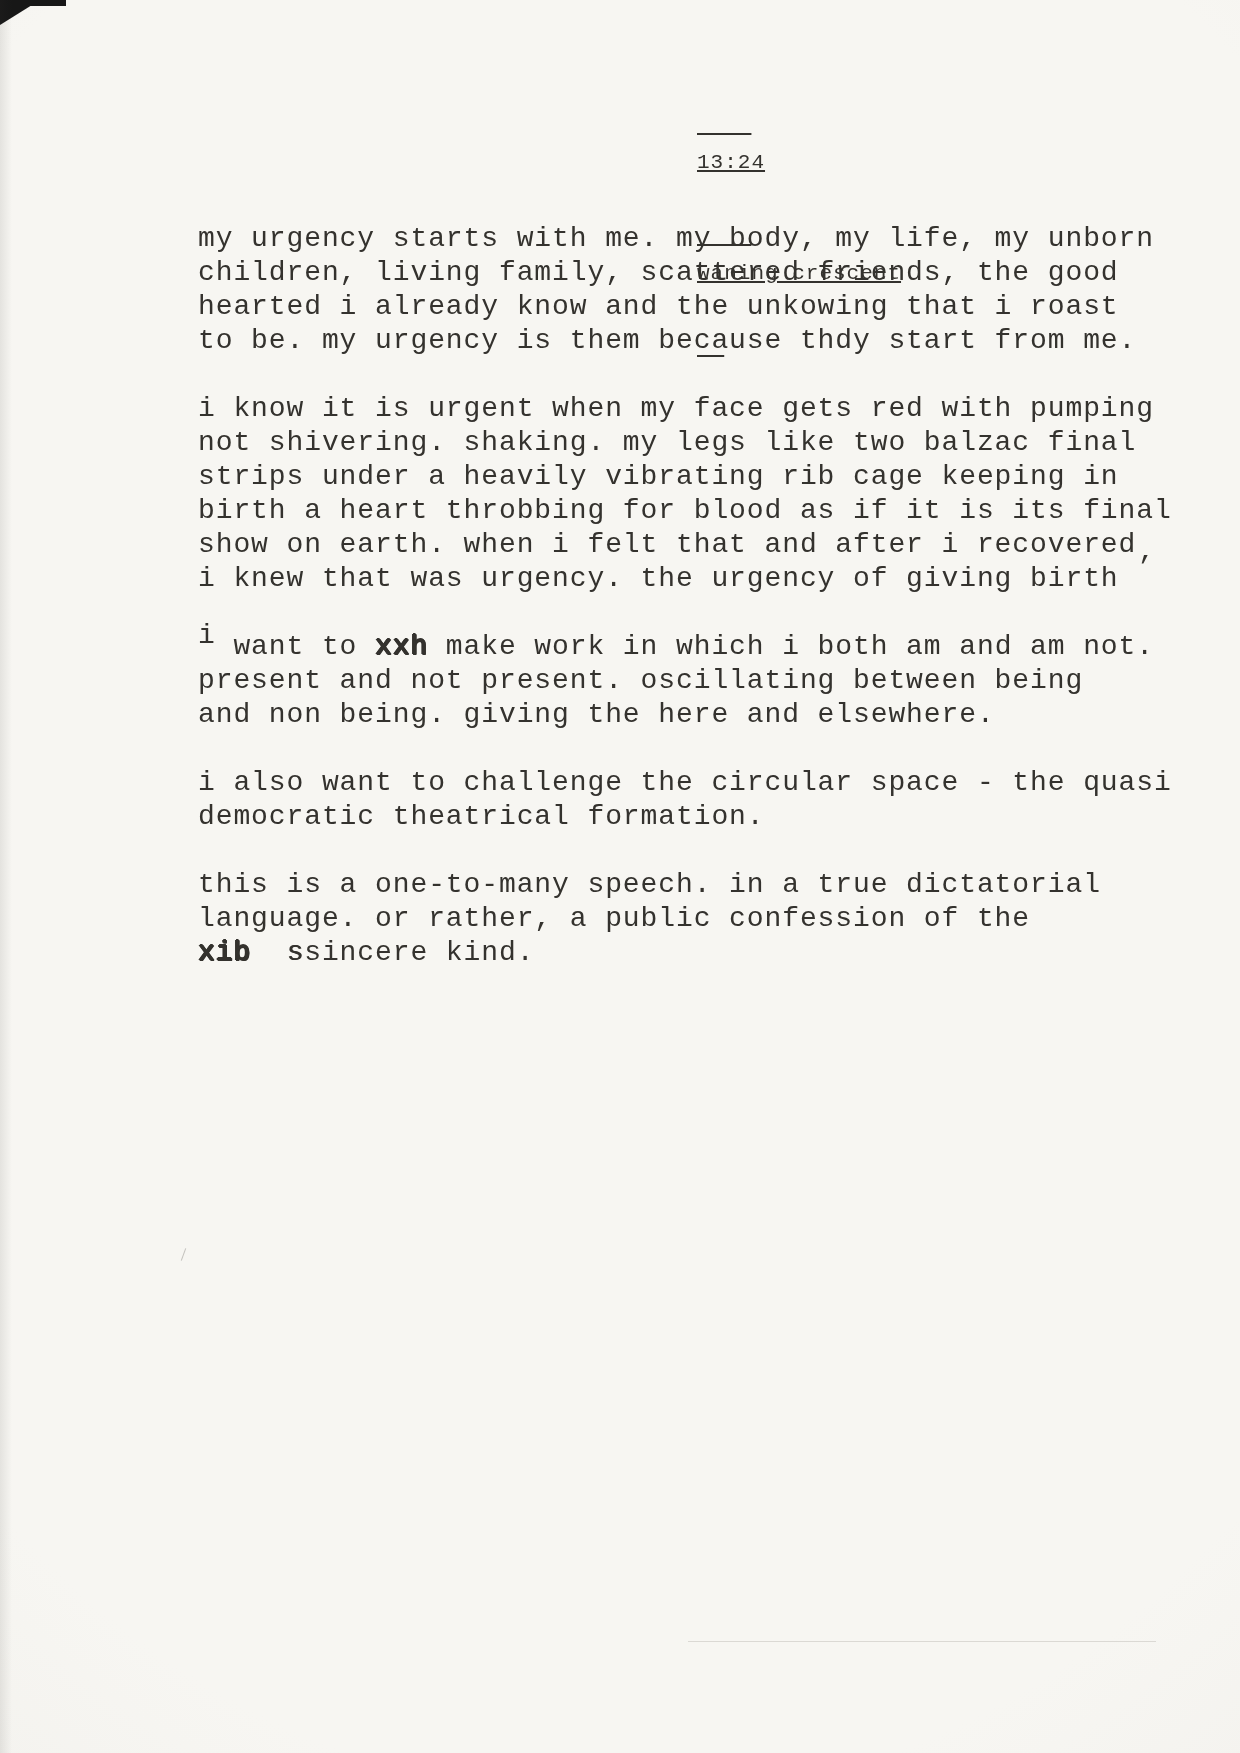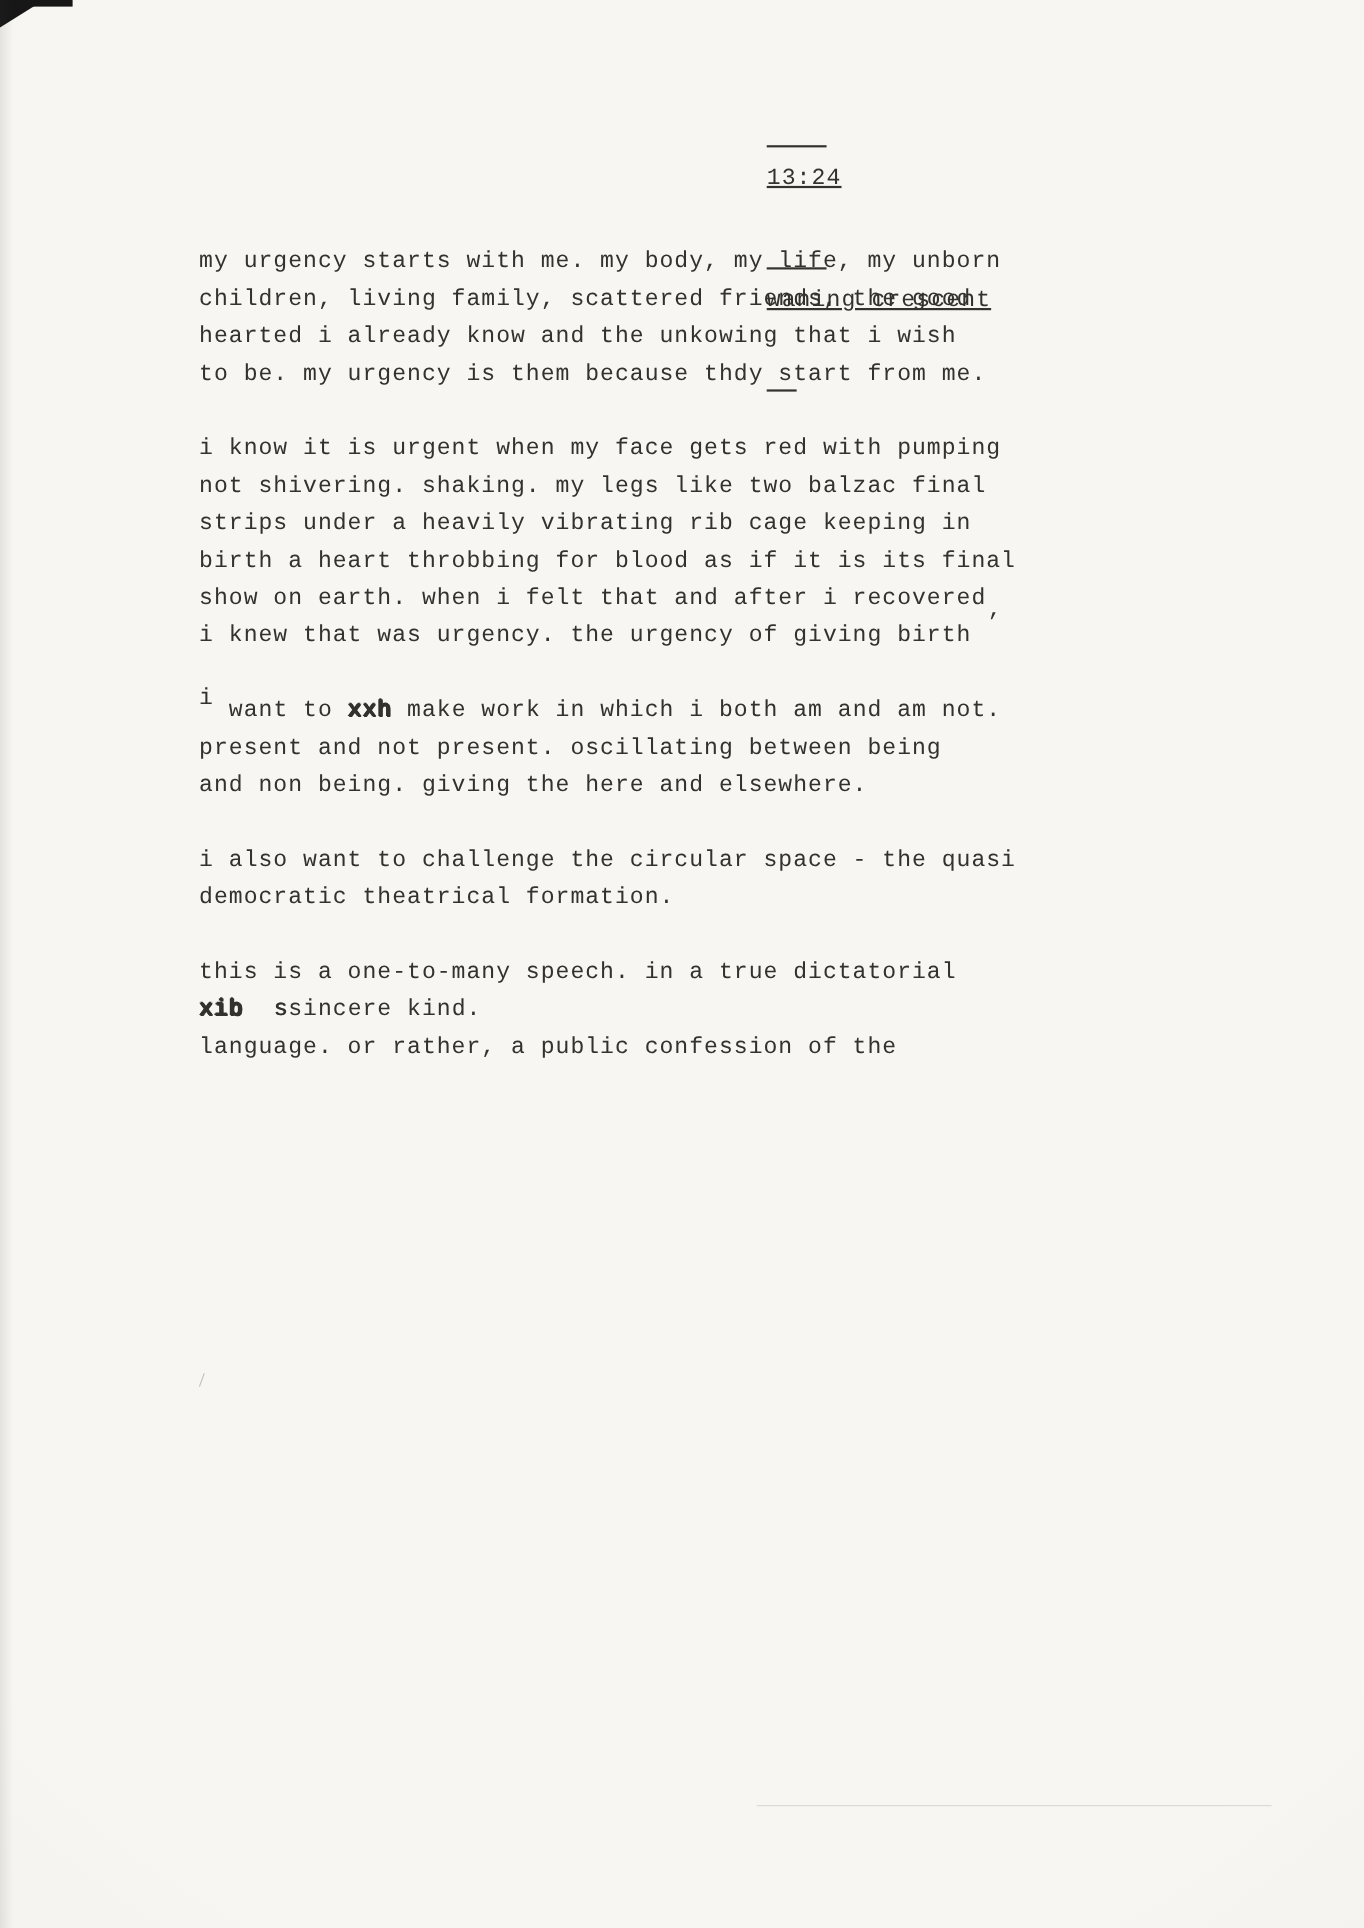--- a/index.html
+++ b/index.html
@@ -20,23 +20,23 @@
     top: 70px;
     font-size: 21px;
     letter-spacing: 1px;
     line-height: 37px;
     white-space: pre;
     text-decoration: underline;
   }
 
   .body-text {
     position: absolute;
-    left: 181px;
+    left: 198px;
     top: 222px;
-    font-size: 21px;
+    font-size: 28px;
     letter-spacing: 0.9px;
     line-height: 34px;
   }
   .paragraph { margin-bottom: 34px; }
   .line { white-space: pre; height: 34px; }
 
   .raised { position: relative; top: -11px; }
   .overstrike {
     font-weight: normal;
     text-shadow: 1px 0 currentColor, -1px 0 currentColor, 0 1px currentColor, 0 -1px currentColor, 1px 1px currentColor;
@@ -79,21 +79,21 @@
 
   <div class="header-block">
     <div>13:24</div>
     <div>waning crescent</div>
   </div>
 
   <div class="body-text">
       <div class="paragraph">
         <div class="line"><span>my urgency starts with me. my body, my life, my unborn</span></div>
         <div class="line"><span>children, living family, scattered friends, the good</span></div>
-        <div class="line"><span>hearted i already know and the unkowing that i wish</span></div>
+        <div class="line"><span>hearted i already know and the unkowing that i roast</span></div>
         <div class="line"><span>to be. my urgency is them because thdy start from me.</span></div>
       </div>
       <div class="paragraph">
         <div class="line"><span>i know it is urgent when my face gets red with pumping</span></div>
         <div class="line"><span>not shivering. shaking. my legs like two balzac final</span></div>
         <div class="line"><span>strips under a heavily vibrating rib cage keeping in</span></div>
         <div class="line"><span>birth a heart throbbing for blood as if it is its final</span></div>
         <div class="line"><span>show on earth. when i felt that and after i recovered</span></div>
         <div class="line"><span>i knew that was urgency. the urgency of giving birth </span><span class="raised">’</span></div>
       </div>
@@ -101,18 +101,18 @@
         <div class="line"><span class="raised">i</span><span> want to </span><span class="overstrike">xxh</span><span> make work in which i both am and am not.</span></div>
         <div class="line"><span>present and not present. oscillating between being</span></div>
         <div class="line"><span>and non being. giving the here and elsewhere.</span></div>
       </div>
       <div class="paragraph">
         <div class="line"><span>i also want to challenge the circular space - the quasi</span></div>
         <div class="line"><span>democratic theatrical formation.</span></div>
       </div>
       <div class="paragraph">
         <div class="line"><span>this is a one-to-many speech. in a true dictatorial</span></div>
+        <div class="line"><span>language. or rather, a public confession of the</span></div>
         <div class="line"><span class="overstrike">xib</span><span>  </span><span class="semi-bold">s</span><span>sincere kind.</span></div>
-        <div class="line"><span>language. or rather, a public confession of the</span></div>
       </div>
     </div>
 
 </div>
 
 </body></html>

